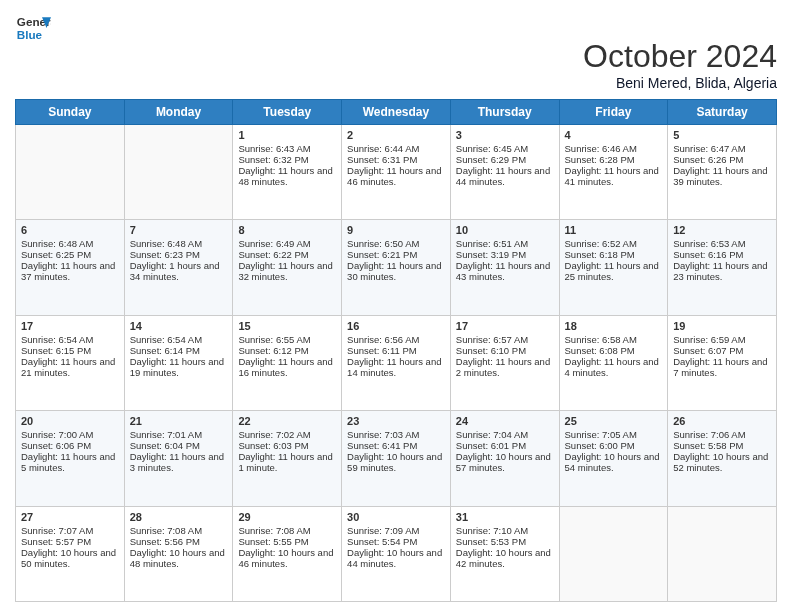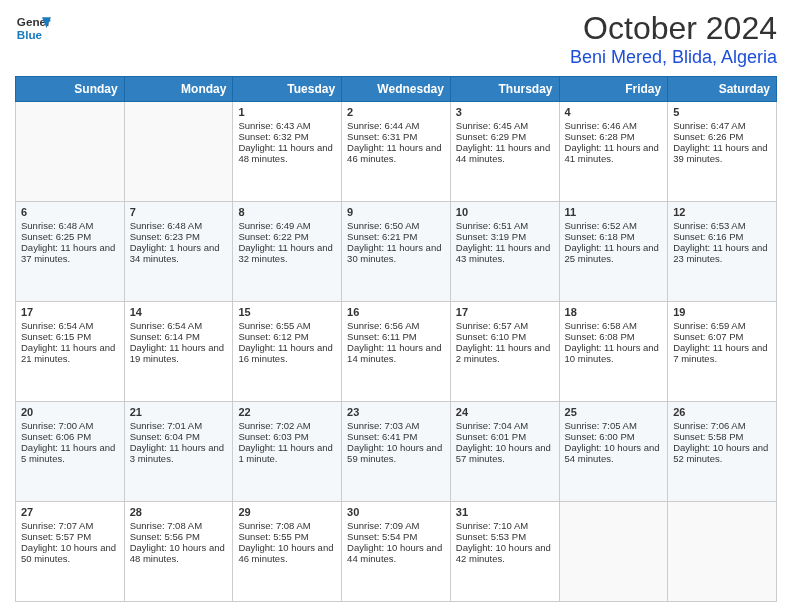--- a/index.html
+++ b/index.html
@@ -27,42 +27,43 @@
       display: flex;
       align-items: center;
       gap: 4px;
     }
     .logo-icon {
       width: 36px;
       height: 36px;
     }
     .title-block {
       text-align: right;
+      margin-top: 28px;
     }
     .month-title {
       font-size: 32px;
       font-weight: 300;
       color: #333;
     }
     .location {
-      font-size: 18px;
-      color: #1d4ed8;
+      font-size: 14px;
+      color: #0f172a;
     }
     .calendar {
       border-collapse: collapse;
       width: 100%;
       flex: 1;
     }
     .calendar th {
       background-color: #2f7fc1;
       color: #fff;
       font-size: 12px;
       font-weight: bold;
       padding: 5px 6px;
-      text-align: right;
+      text-align: center;
       border: 1px solid #1a6aaa;
     }
     .calendar td {
       border: 1px solid #ccc;
       vertical-align: top;
       padding: 4px 5px;
       font-size: 9.5px;
       color: #333;
       width: calc(100% / 7);
       height: 88px;
@@ -218,21 +219,21 @@
           <td>
             <span class="day-num">17</span>
             <div>Sunrise: 6:57 AM</div>
             <div>Sunset: 6:10 PM</div>
             <div>Daylight: 11 hours and 2 minutes.</div>
           </td>
           <td>
             <span class="day-num">18</span>
             <div>Sunrise: 6:58 AM</div>
             <div>Sunset: 6:08 PM</div>
-            <div>Daylight: 11 hours and 10 minutes.</div>
+            <div>Daylight: 11 hours and 4 minutes.</div>
           </td>
           <td>
             <span class="day-num">19</span>
             <div>Sunrise: 6:59 AM</div>
             <div>Sunset: 6:07 PM</div>
             <div>Daylight: 11 hours and 7 minutes.</div>
           </td>
         </tr>
         <tr>
           <td>

